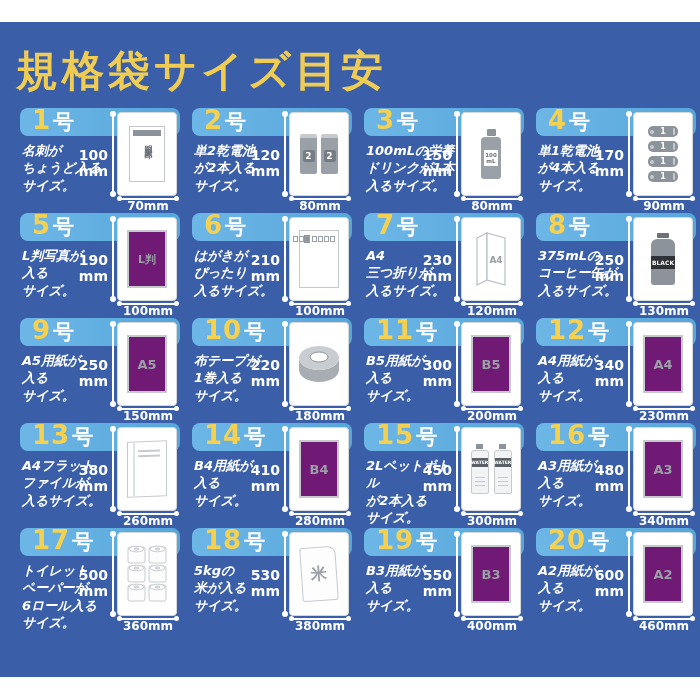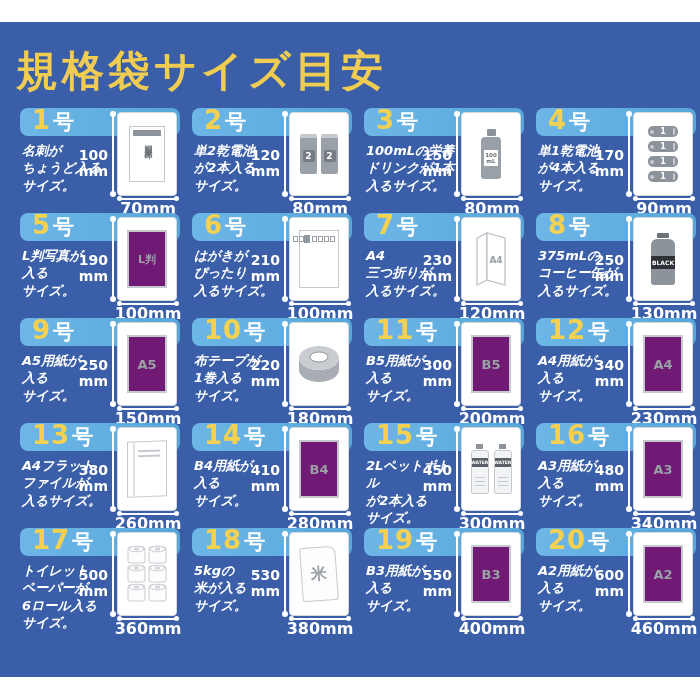--- a/index.html
+++ b/index.html
@@ -66,21 +66,21 @@
     background:#ffffff;border-radius:1px;
   }
   .wline::before,.wline::after{
     content:"";position:absolute;top:-2px;width:5px;height:5px;
     background:#ffffff;border-radius:50%;
   }
   .wline::before{left:-2px}
   .wline::after{right:-2px}
   .wlabel{
     position:absolute;top:91px;right:-3px;width:70px;text-align:center;
-    font-size:16px;font-weight:bold;color:#ffffff;
+    font-size:12px;font-weight:bold;color:#ffffff;
   }
   
   .paper{
     width:40px;height:58px;background:#701a75;border:2px solid #c6cacf;
     display:flex;align-items:center;justify-content:center;
     color:#9aa0a6;font-weight:bold;font-size:13px;box-sizing:border-box;
   }
   .paper.small-label{font-size:11px;}
   .biz-card{width:34px;height:54px;border:1px solid #c2c7cc;background:#fff;
     position:relative;display:flex;justify-content:center;}

